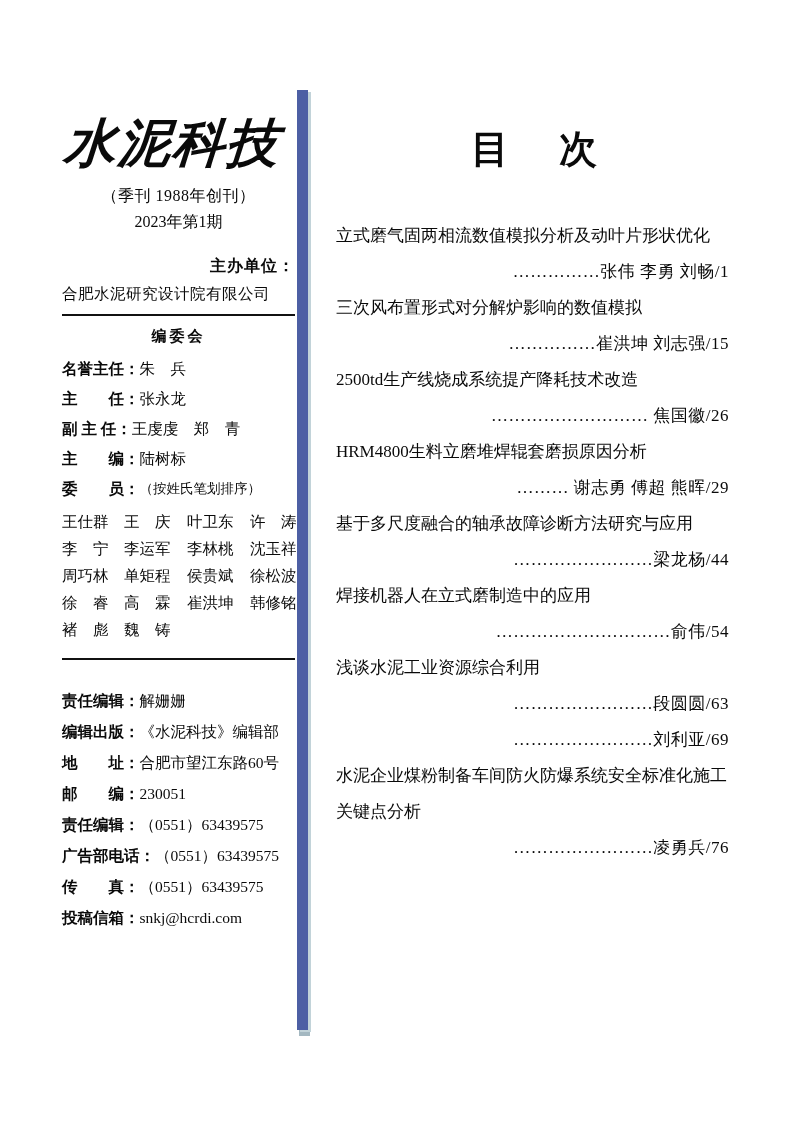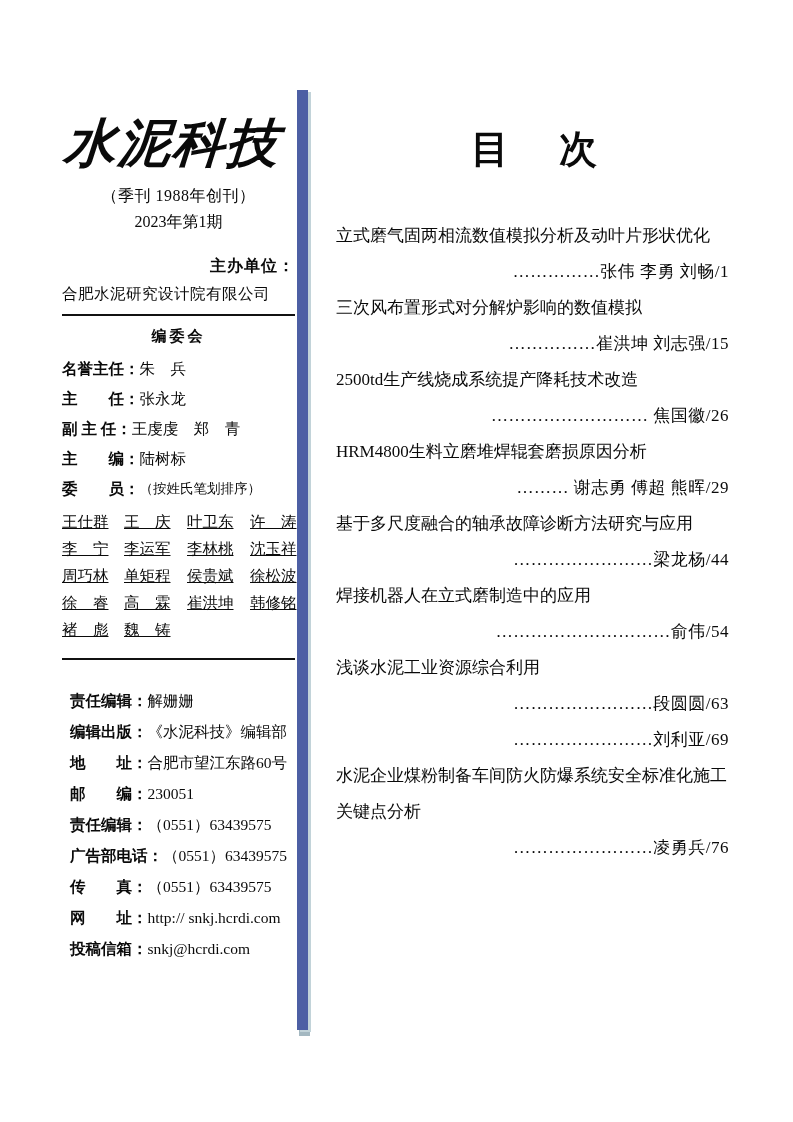--- a/index.html
+++ b/index.html
@@ -31,23 +31,23 @@
   .rule2 { border-top:2px solid #111; margin-top:15px; }
 
   .committee-title { margin-top:11px; font-size:15px; font-weight:bold; text-align:center; letter-spacing:3px; }
 
   .c-rows { margin-top:8px; }
   .c-row  { display:flex; font-size:15.5px; line-height:30px; white-space:pre; }
   .c-row .lbl { font-weight:bold; }
   .c-row.small-note .val { font-size:13.5px; }
 
   .members { margin-top:4px; }
-  .m-row { display:grid; grid-template-columns:62px 63px 63px 1fr; font-size:15.5px; line-height:27px; white-space:pre;text-decoration:underline; }
-
-  .info-rows { margin-top:25px;margin-left:8px; }
+  .m-row { display:grid; grid-template-columns:62px 63px 63px 1fr; font-size:15.5px; line-height:27px; white-space:pre; }
+
+  .info-rows { margin-top:25px; }
   .i-row { display:flex; font-size:15.5px; line-height:31px; white-space:pre; }
   .i-row .lbl { font-weight:bold; }
 
   
   .divider-bar {
     position:absolute; left:297px; top:90px; width:11px; height:940px;
     background:#4d5fa4;
     box-shadow:3px 2px 0 #c2d3d9, 2px 6px 0 #a4b8c1;
   }
 
@@ -154,23 +154,20 @@
     <div class="i-row">
       <span class="lbl">责任编辑：</span><span class="val">（0551）63439575</span>
     </div>
     <div class="i-row">
       <span class="lbl">广告部电话：</span><span class="val">（0551）63439575</span>
     </div>
     <div class="i-row">
       <span class="lbl">传　　真：</span><span class="val">（0551）63439575</span>
     </div>
     <div class="i-row">
-      <span class="lbl">网　　址：</span><span class="val">http:// snkj.hcrdi.com</span>
-    </div>
-    <div class="i-row">
       <span class="lbl">投稿信箱：</span><span class="val">snkj@hcrdi.com</span>
     </div>
   </div>
 </div>
 
 <div class="divider-bar"></div>
 
 <div class="right-col">
 
   <div class="toc-title">目　次</div>

